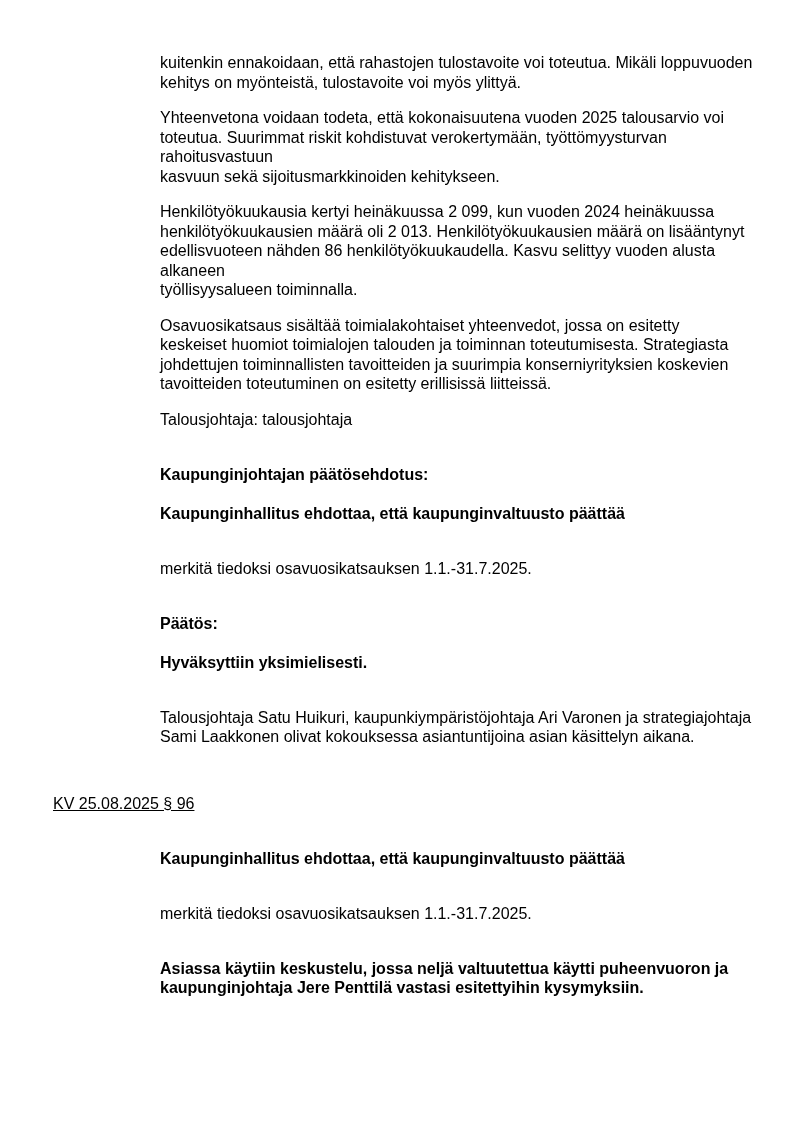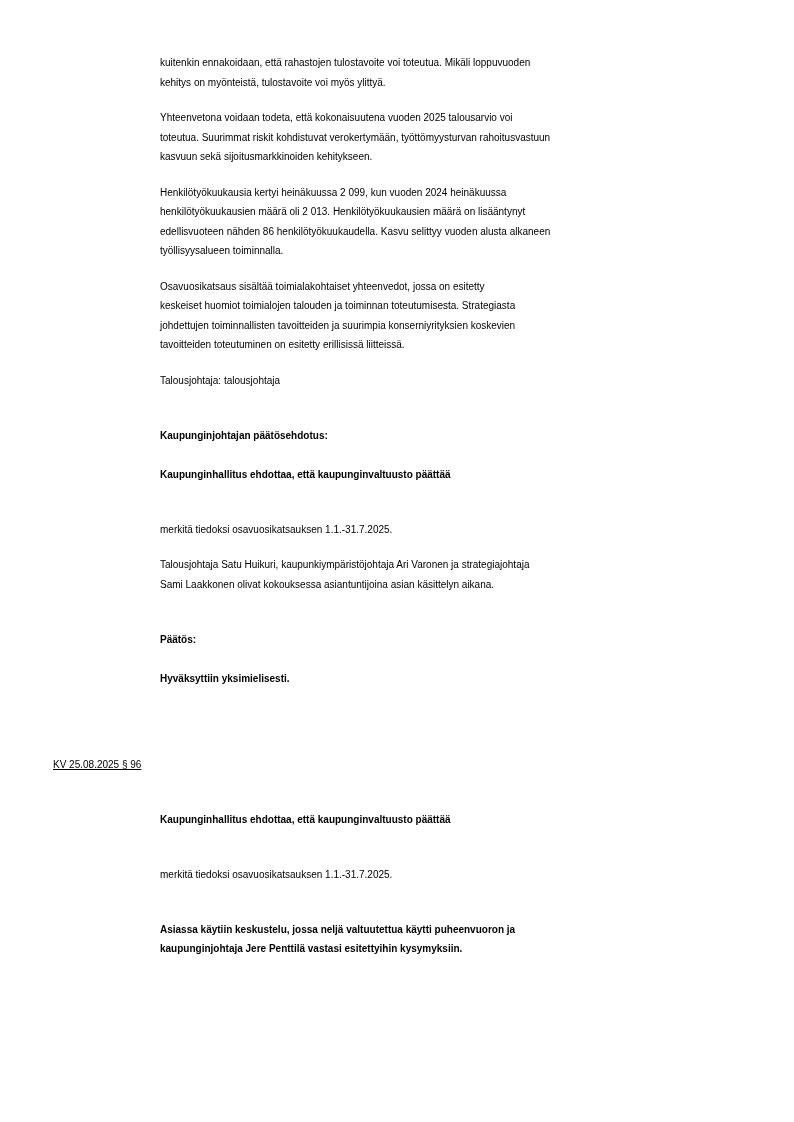--- a/index.html
+++ b/index.html
@@ -7,21 +7,21 @@
     padding: 0;
     background: #ffffff;
   }
   .page {
     position: relative;
     width: 794px;
     height: 1122px;
     background: #ffffff;
     color: #000000;
     font-family: "Liberation Sans", sans-serif;
-    font-size: 10px;
+    font-size: 16px;
     line-height: 19.5px;
     overflow: hidden;
   }
   .content {
     padding-top: 53px;
   }
   .indent {
     margin-left: 160px;
     margin-right: 30px;
   }
@@ -69,27 +69,27 @@
 tavoitteiden toteutuminen on esitetty erillisissä liitteissä.</p>
       <p class="block">Talousjohtaja: talousjohtaja</p>
 
       <p class="block">
         <span class="heading">Kaupunginjohtajan päätösehdotus:</span>
         <span class="btext">Kaupunginhallitus ehdottaa, että kaupunginvaltuusto päättää</span>
       </p>
 
       <p class="block">merkitä tiedoksi osavuosikatsauksen 1.1.-31.7.2025.</p>
 
-      <p class="block">Talousjohtaja Satu Huikuri, kaupunkiympäristöjohtaja Ari Varonen ja strategiajohtaja
-Sami Laakkonen olivat kokouksessa asiantuntijoina asian käsittelyn aikana.</p>
-
       <p class="block">
         <span class="heading">Päätös:</span>
         <span class="btext">Hyväksyttiin yksimielisesti.</span>
       </p>
+
+      <p class="block">Talousjohtaja Satu Huikuri, kaupunkiympäristöjohtaja Ari Varonen ja strategiajohtaja
+Sami Laakkonen olivat kokouksessa asiantuntijoina asian käsittelyn aikana.</p>
     </div>
 
     <div class="ref-block">
       <div class="ref-line">KV 25.08.2025 § 96</div>
     </div>
 
     <div class="indent">
       <p class="block">
         <span class="btext">Kaupunginhallitus ehdottaa, että kaupunginvaltuusto päättää</span>
       </p>

